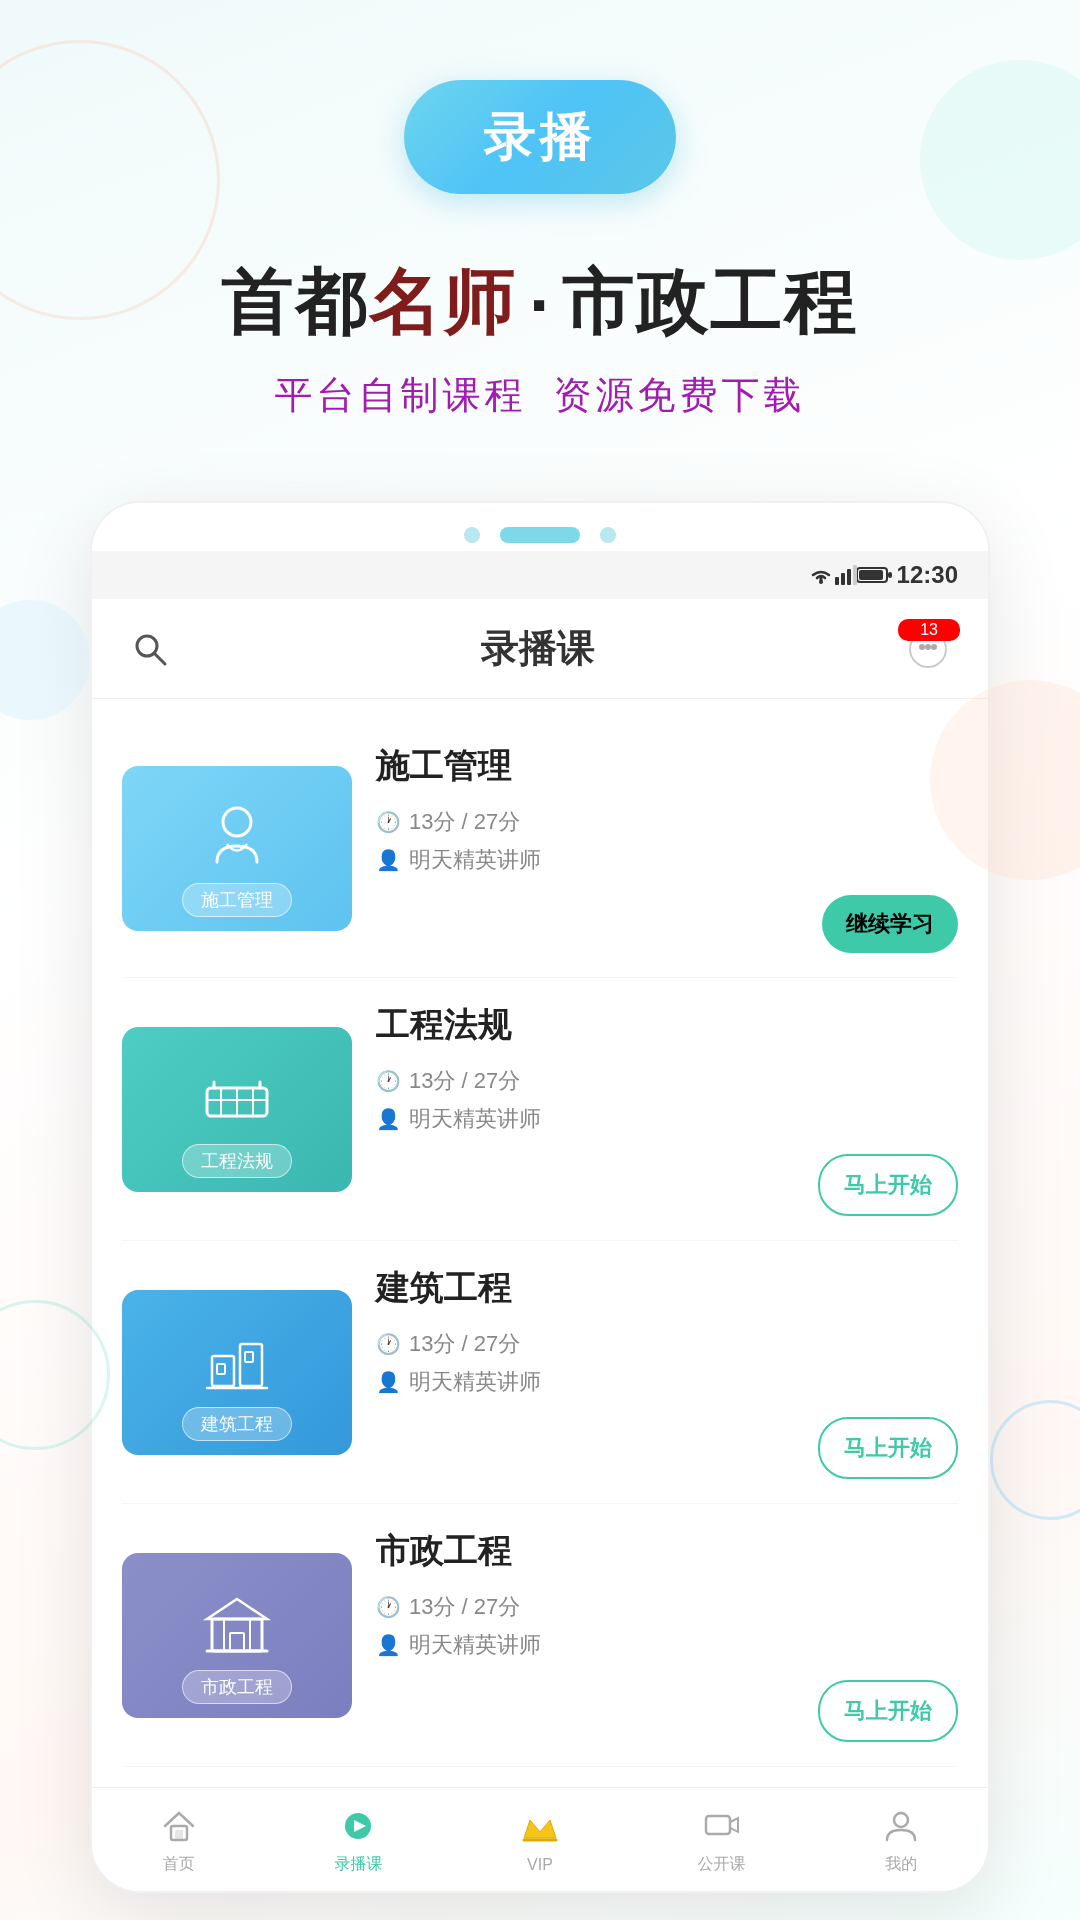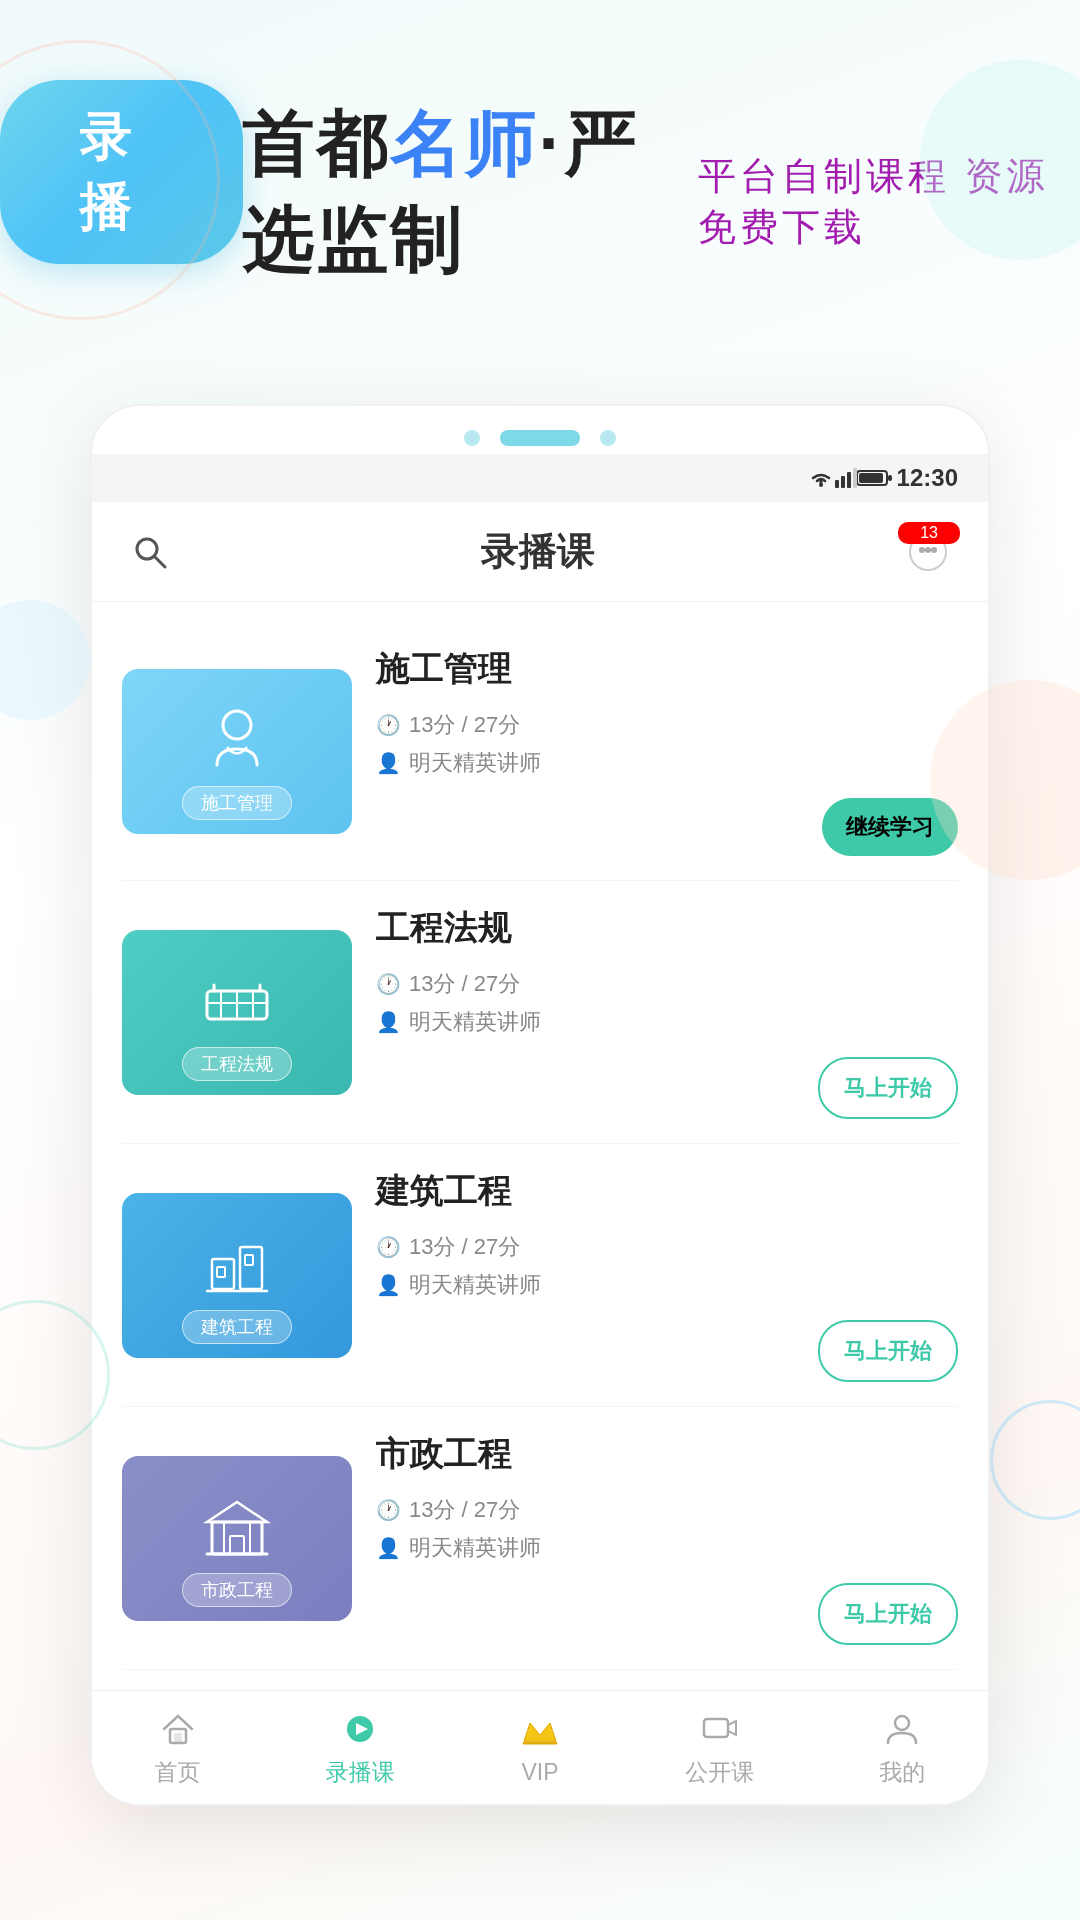--- a/index.html
+++ b/index.html
@@ -71,24 +71,25 @@
       width: 120px;
       height: 120px;
       border-radius: 50%;
       border: 3px solid rgba(100,200,255,0.3);
       pointer-events: none;
     }
 
     
     .hero {
       display: flex;
-      flex-direction: row;
+      flex-direction: column;
       align-items: center;
       padding-top: 80px;
       padding-bottom: 40px;
+      font-family: Liberation Mono, monospace;
     }
 
     .hero-badge {
       background: linear-gradient(135deg, #6dd5ed, #4fc3f7, #5bc8e8);
       color: white;
       font-size: 52px;
       font-weight: bold;
       padding: 22px 80px;
       border-radius: 60px;
       margin-bottom: 60px;
@@ -97,21 +98,21 @@
     }
 
     .hero-title {
       font-size: 72px;
       font-weight: 900;
       color: #222;
       letter-spacing: 2px;
       margin-bottom: 20px;
     }
     .hero-title .highlight {
-      color: #3b82f6;
+      color: #7f1d1d;
     }
 
     .hero-subtitle {
       font-size: 38px;
       color: #a21caf;
       letter-spacing: 4px;
     }
 
     
     .phone-wrapper {
@@ -317,21 +318,21 @@
       padding: 20px 0 16px 0;
     }
     .nav-item {
       display: flex;
       flex-direction: column;
       align-items: center;
       gap: 6px;
       cursor: pointer;
     }
     .nav-label {
-      font-size: 23px;
+      font-size: 16px;
       color: #aaa;
     }
     .nav-label.active { color: #3ecaa8; }
     .nav-icon-wrap {
       position: relative;
       display: inline-block;
     }
   </style>
 </head>
 <body>
@@ -339,21 +340,21 @@
 <div class="blob-topleft"></div>
 <div class="blob-topright"></div>
 <div class="blob-midleft"></div>
 <div class="blob-midright"></div>
 <div class="blob-bottomleft"></div>
 <div class="blob-bottomright"></div>
 
 <div class="hero">
   <div class="hero-badge">录播</div>
   <div class="hero-title">
-    <span>首都</span><span class="highlight">名师</span><span>·严选监制</span>
+    <span>首都</span><span class="highlight">名师</span><span>·市政工程</span>
   </div>
   <div class="hero-subtitle">平台自制课程  资源免费下载</div>
 </div>
 
 <div class="phone-wrapper">
   <div class="phone">
 
     <div class="phone-dots">
       <div class="dot"></div>
       <div class="dot active"></div>

